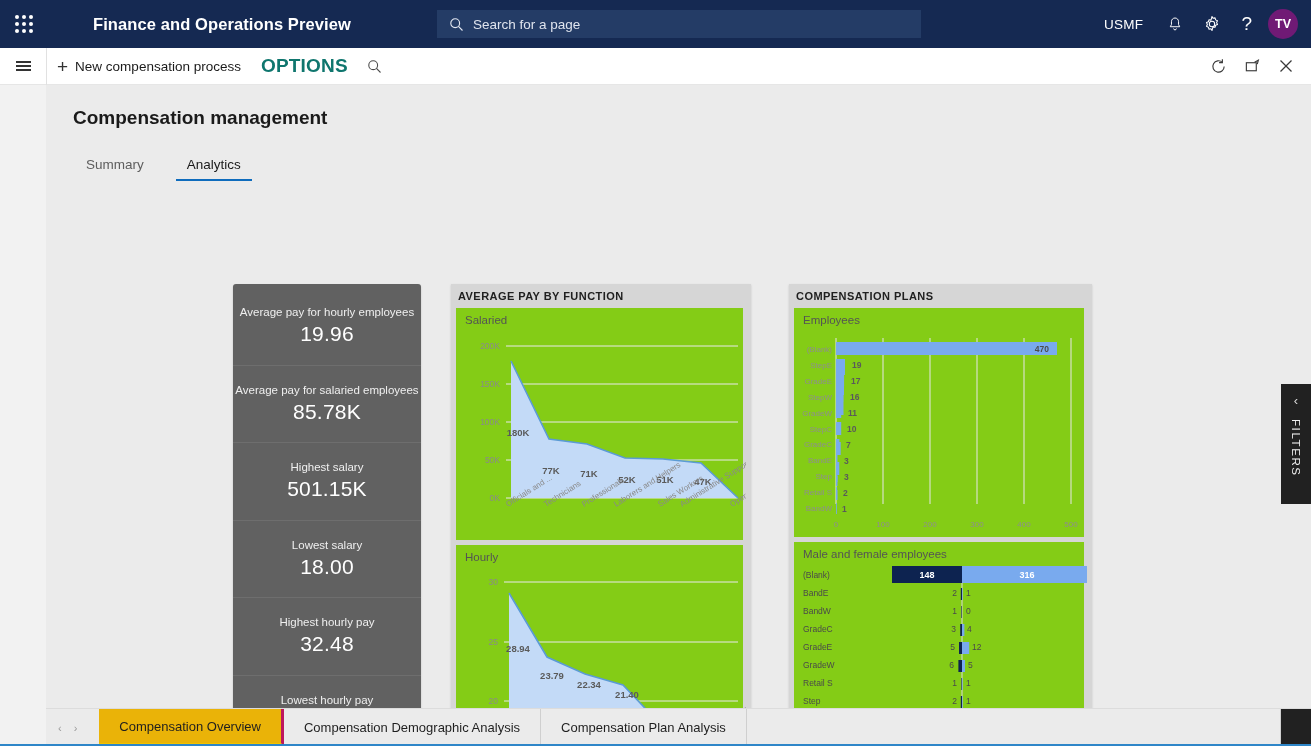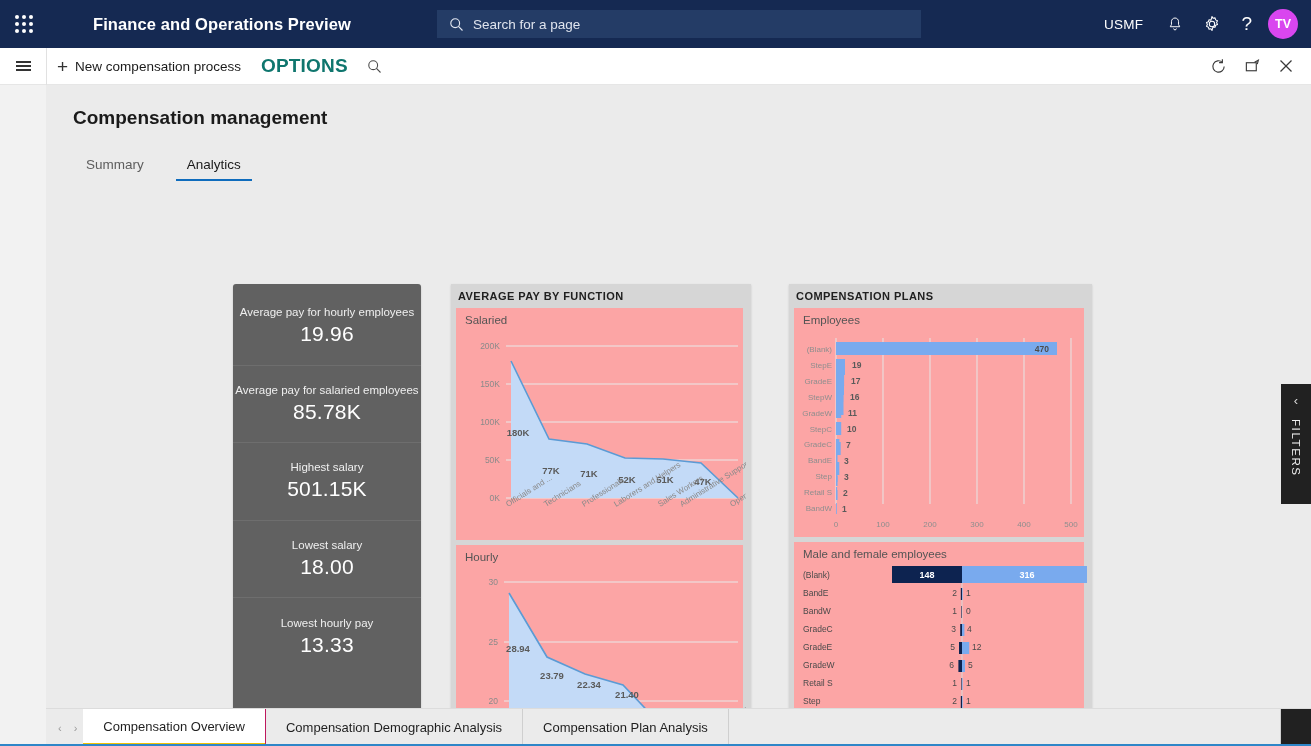--- a/index.html
+++ b/index.html
@@ -38,21 +38,21 @@
   .search-box .ph { color: #dfe4ee; font-size: 13.5px; }
   .topbar-right {
     position: absolute; right: 0; top: 0; height: 48px; display: flex; align-items: center;
   }
   .tb-item {
     height: 42px; display: flex; align-items: center; justify-content: center;
     color: #ffffff; cursor: pointer; padding: 0 10px;
   }
   .company { font-size: 13.5px; letter-spacing: .3px; padding: 0 14px; }
   .avatar {
-    width: 30px; height: 30px; border-radius: 50%; background: #d946ef;
+    width: 30px; height: 30px; border-radius: 50%; background: #701a75;
     color: #fff; font-size: 12.5px; font-weight: bold;
     display: flex; align-items: center; justify-content: center;
     margin: 0 13px 0 6px; cursor: pointer;
   }
 
   
   .actionpane {
     position: absolute; left: 0; top: 48px; width: 1311px; height: 37px;
     background: #ffffff; border-bottom: 1px solid #e6e6e6;
     display: flex; align-items: center;
@@ -112,21 +112,21 @@
 
   
   .panel {
     position: absolute; background: #d6d6d6; box-shadow: 0 1px 2px rgba(0,0,0,.16);
   }
   .panel-head {
     height: 24px; display: flex; align-items: center; padding: 0 0 0 7px;
     font-size: 11px; font-weight: bold; color: #202020; letter-spacing: .45px;
   }
   .tile {
-    background: #fca5a5; margin: 0 8px 5px 5px; position: relative;
+    background: #84cc16; margin: 0 8px 5px 5px; position: relative;
   }
   .tile-title {
     position: absolute; left: 9px; top: 6px; font-size: 11.5px; color: #545454;
   }
 
   .chart-area { position: absolute; inset: 0; }
   svg { display: block; }
 
   
   .filters {
@@ -147,21 +147,21 @@
     display: flex; align-items: stretch;
   }
   .ts-navs { display: flex; align-items: center; padding: 0 6px 0 12px; gap: 12px; }
   .ts-nav { color: #9a9a9a; font-size: 11px; cursor: pointer; }
   .ts-tab {
     display: flex; align-items: center; justify-content: center; padding: 0 20px;
     font-size: 13px; color: #1f1f1f; background: #ebebeb; cursor: pointer;
     border-right: 1px solid #cfcfcf; white-space: nowrap;
   }
   .ts-tab.active {
-    background: #ffffff; border-bottom: 3px solid #f2c200; border-right: 1px solid #be185d;
+    background: #eab308; border-bottom: 3px solid #f2c200; border-right: 3px solid #be185d; margin-left: 16px;
   }
   .ts-rest { flex: 1; border-left: 0; }
   .ts-black { width: 30px; background: #212121; }
   .bottom-rule { position: absolute; left: 0; bottom: 0; width: 1311px; height: 2px; background: #2e86c8; }
 </style>
 </head>
 <body>
 
 <div class="topbar">
   <div class="waffle">
@@ -286,20 +286,24 @@
         <div class="k-label">Average pay for salaried employees</div>
         <div class="k-value">85.78K</div>
       </div>
       <div class="kpi">
         <div class="k-label">Highest salary</div>
         <div class="k-value">501.15K</div>
       </div>
       <div class="kpi">
         <div class="k-label">Lowest salary</div>
         <div class="k-value">18.00</div>
+      </div>
+      <div class="kpi">
+        <div class="k-label">Highest hourly pay</div>
+        <div class="k-value">32.48</div>
       </div>
       <div class="kpi">
         <div class="k-label">Lowest hourly pay</div>
         <div class="k-value">13.33</div>
       </div>
     </div>
 
     <div class="panel" style="left:405px; top:85px; width:300px; height:503px;">
       <div class="panel-head">AVERAGE PAY BY FUNCTION</div>
 

